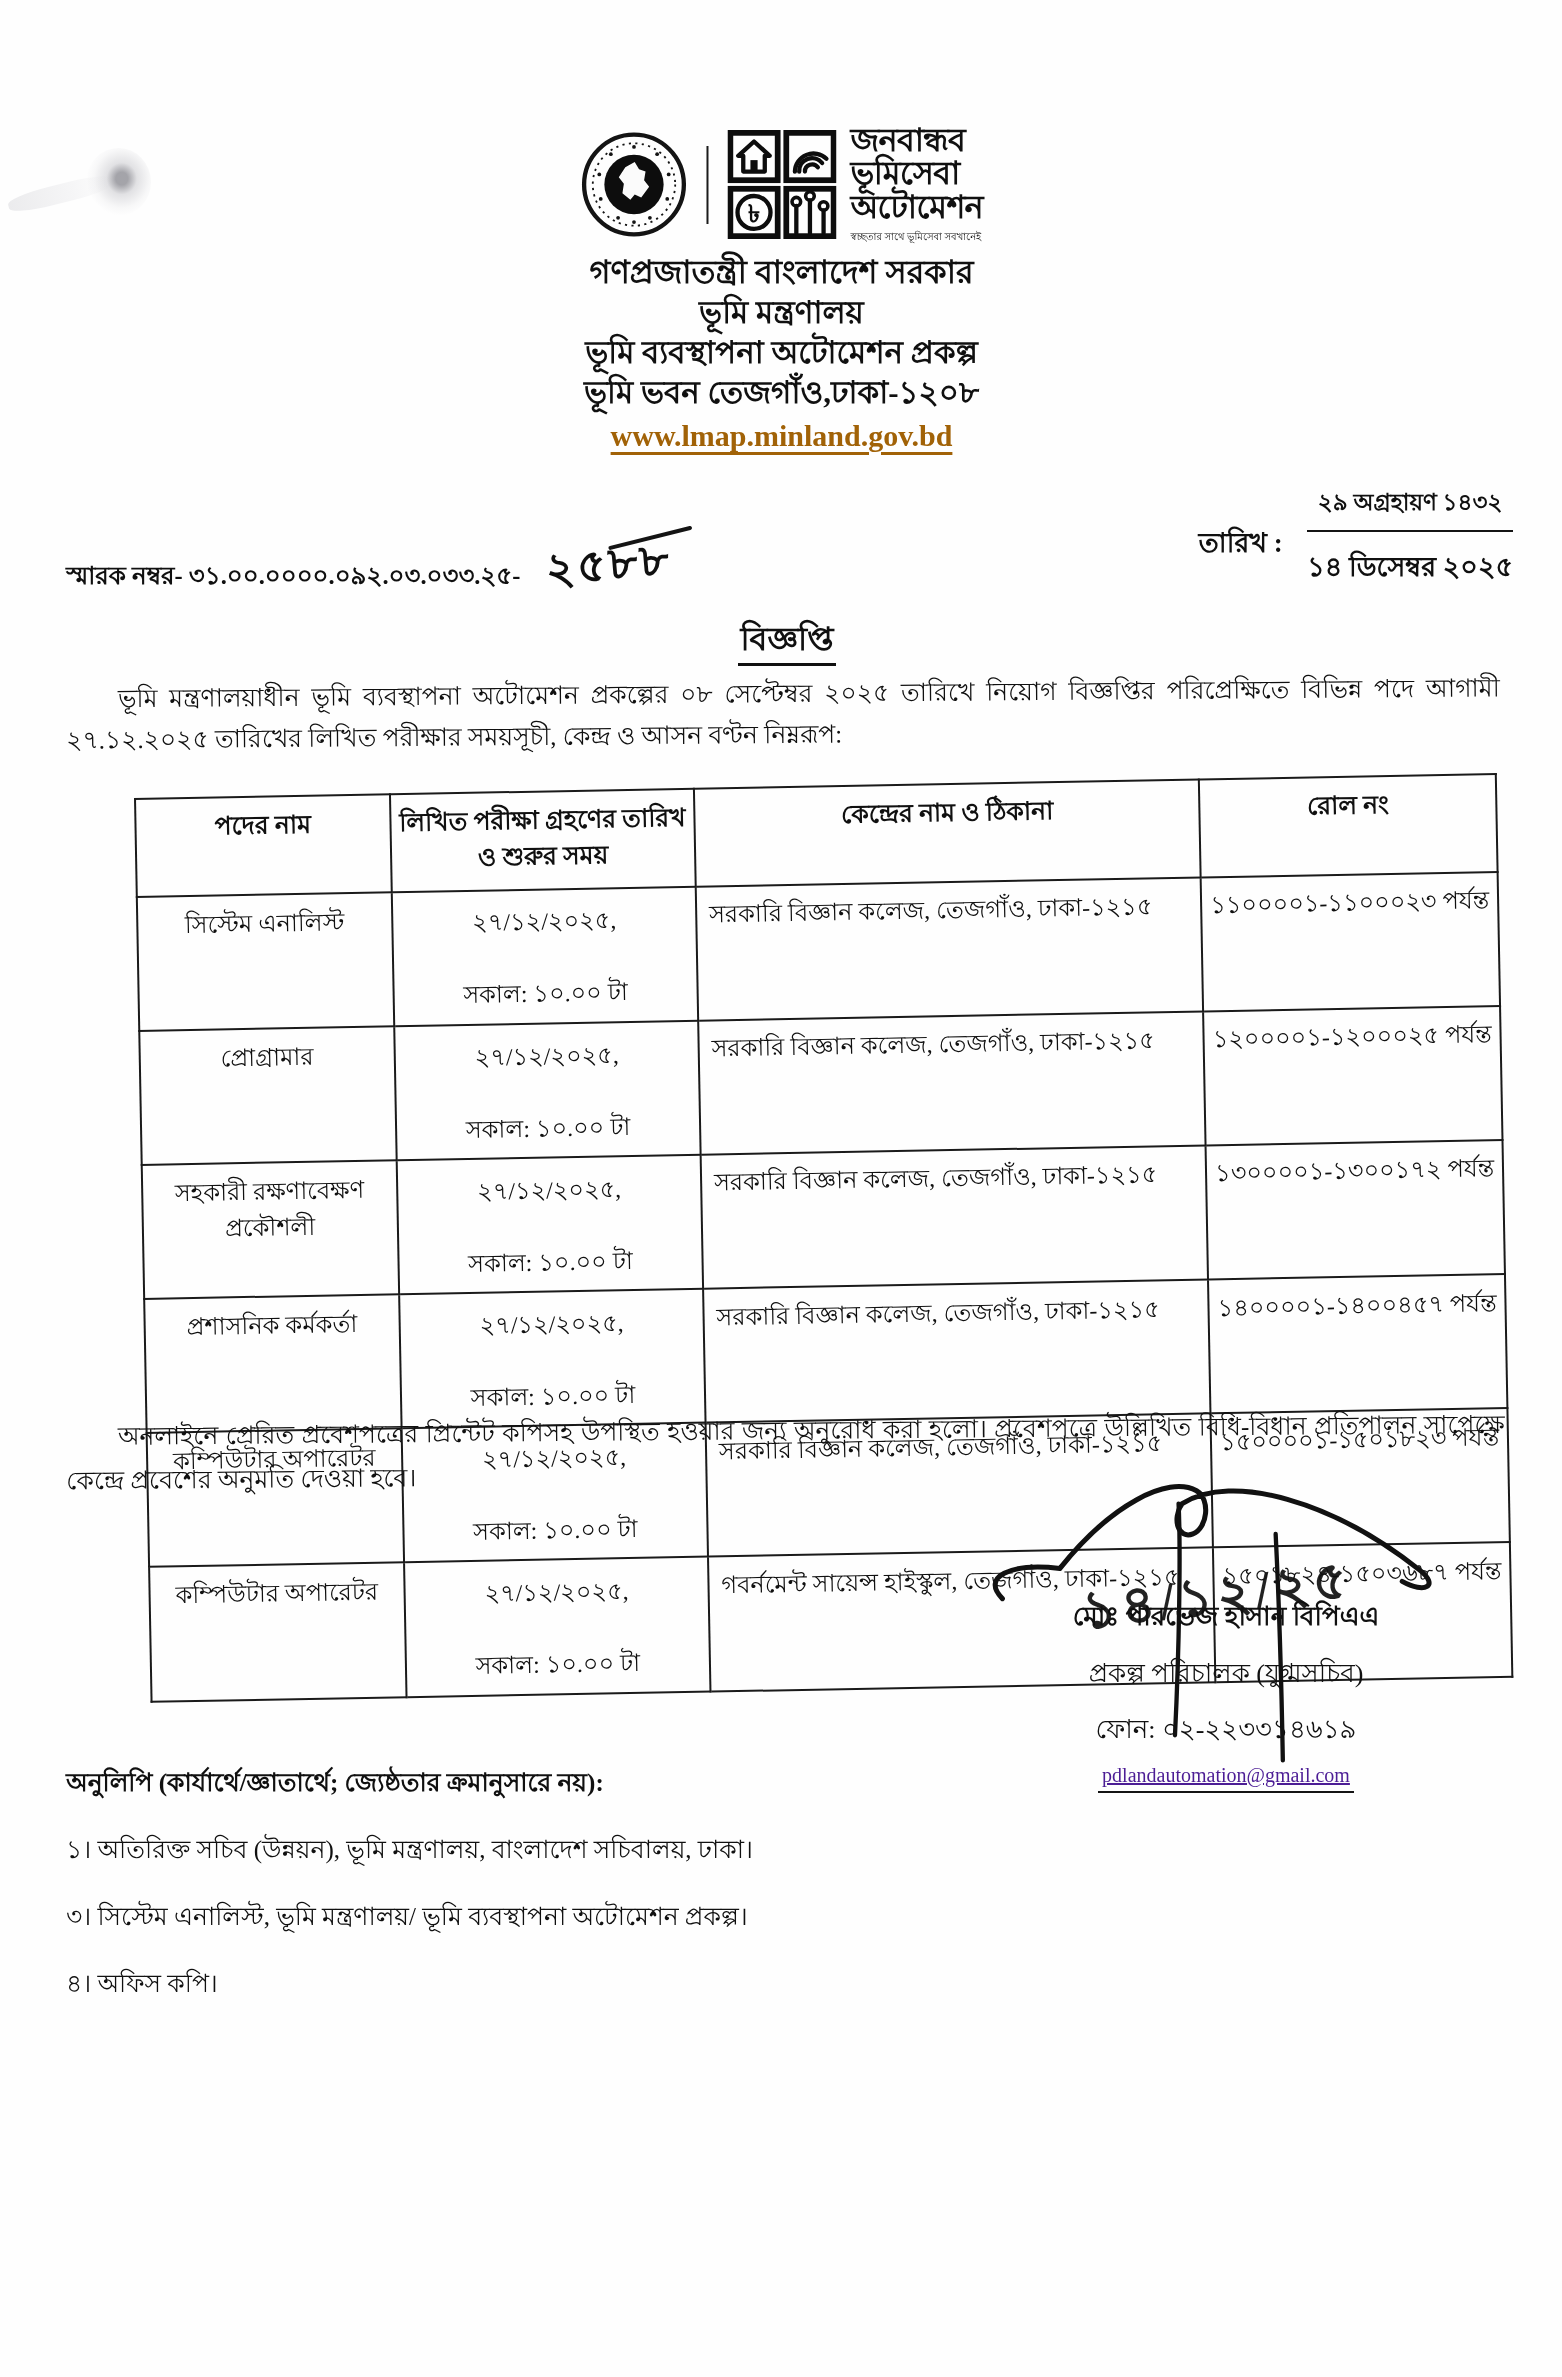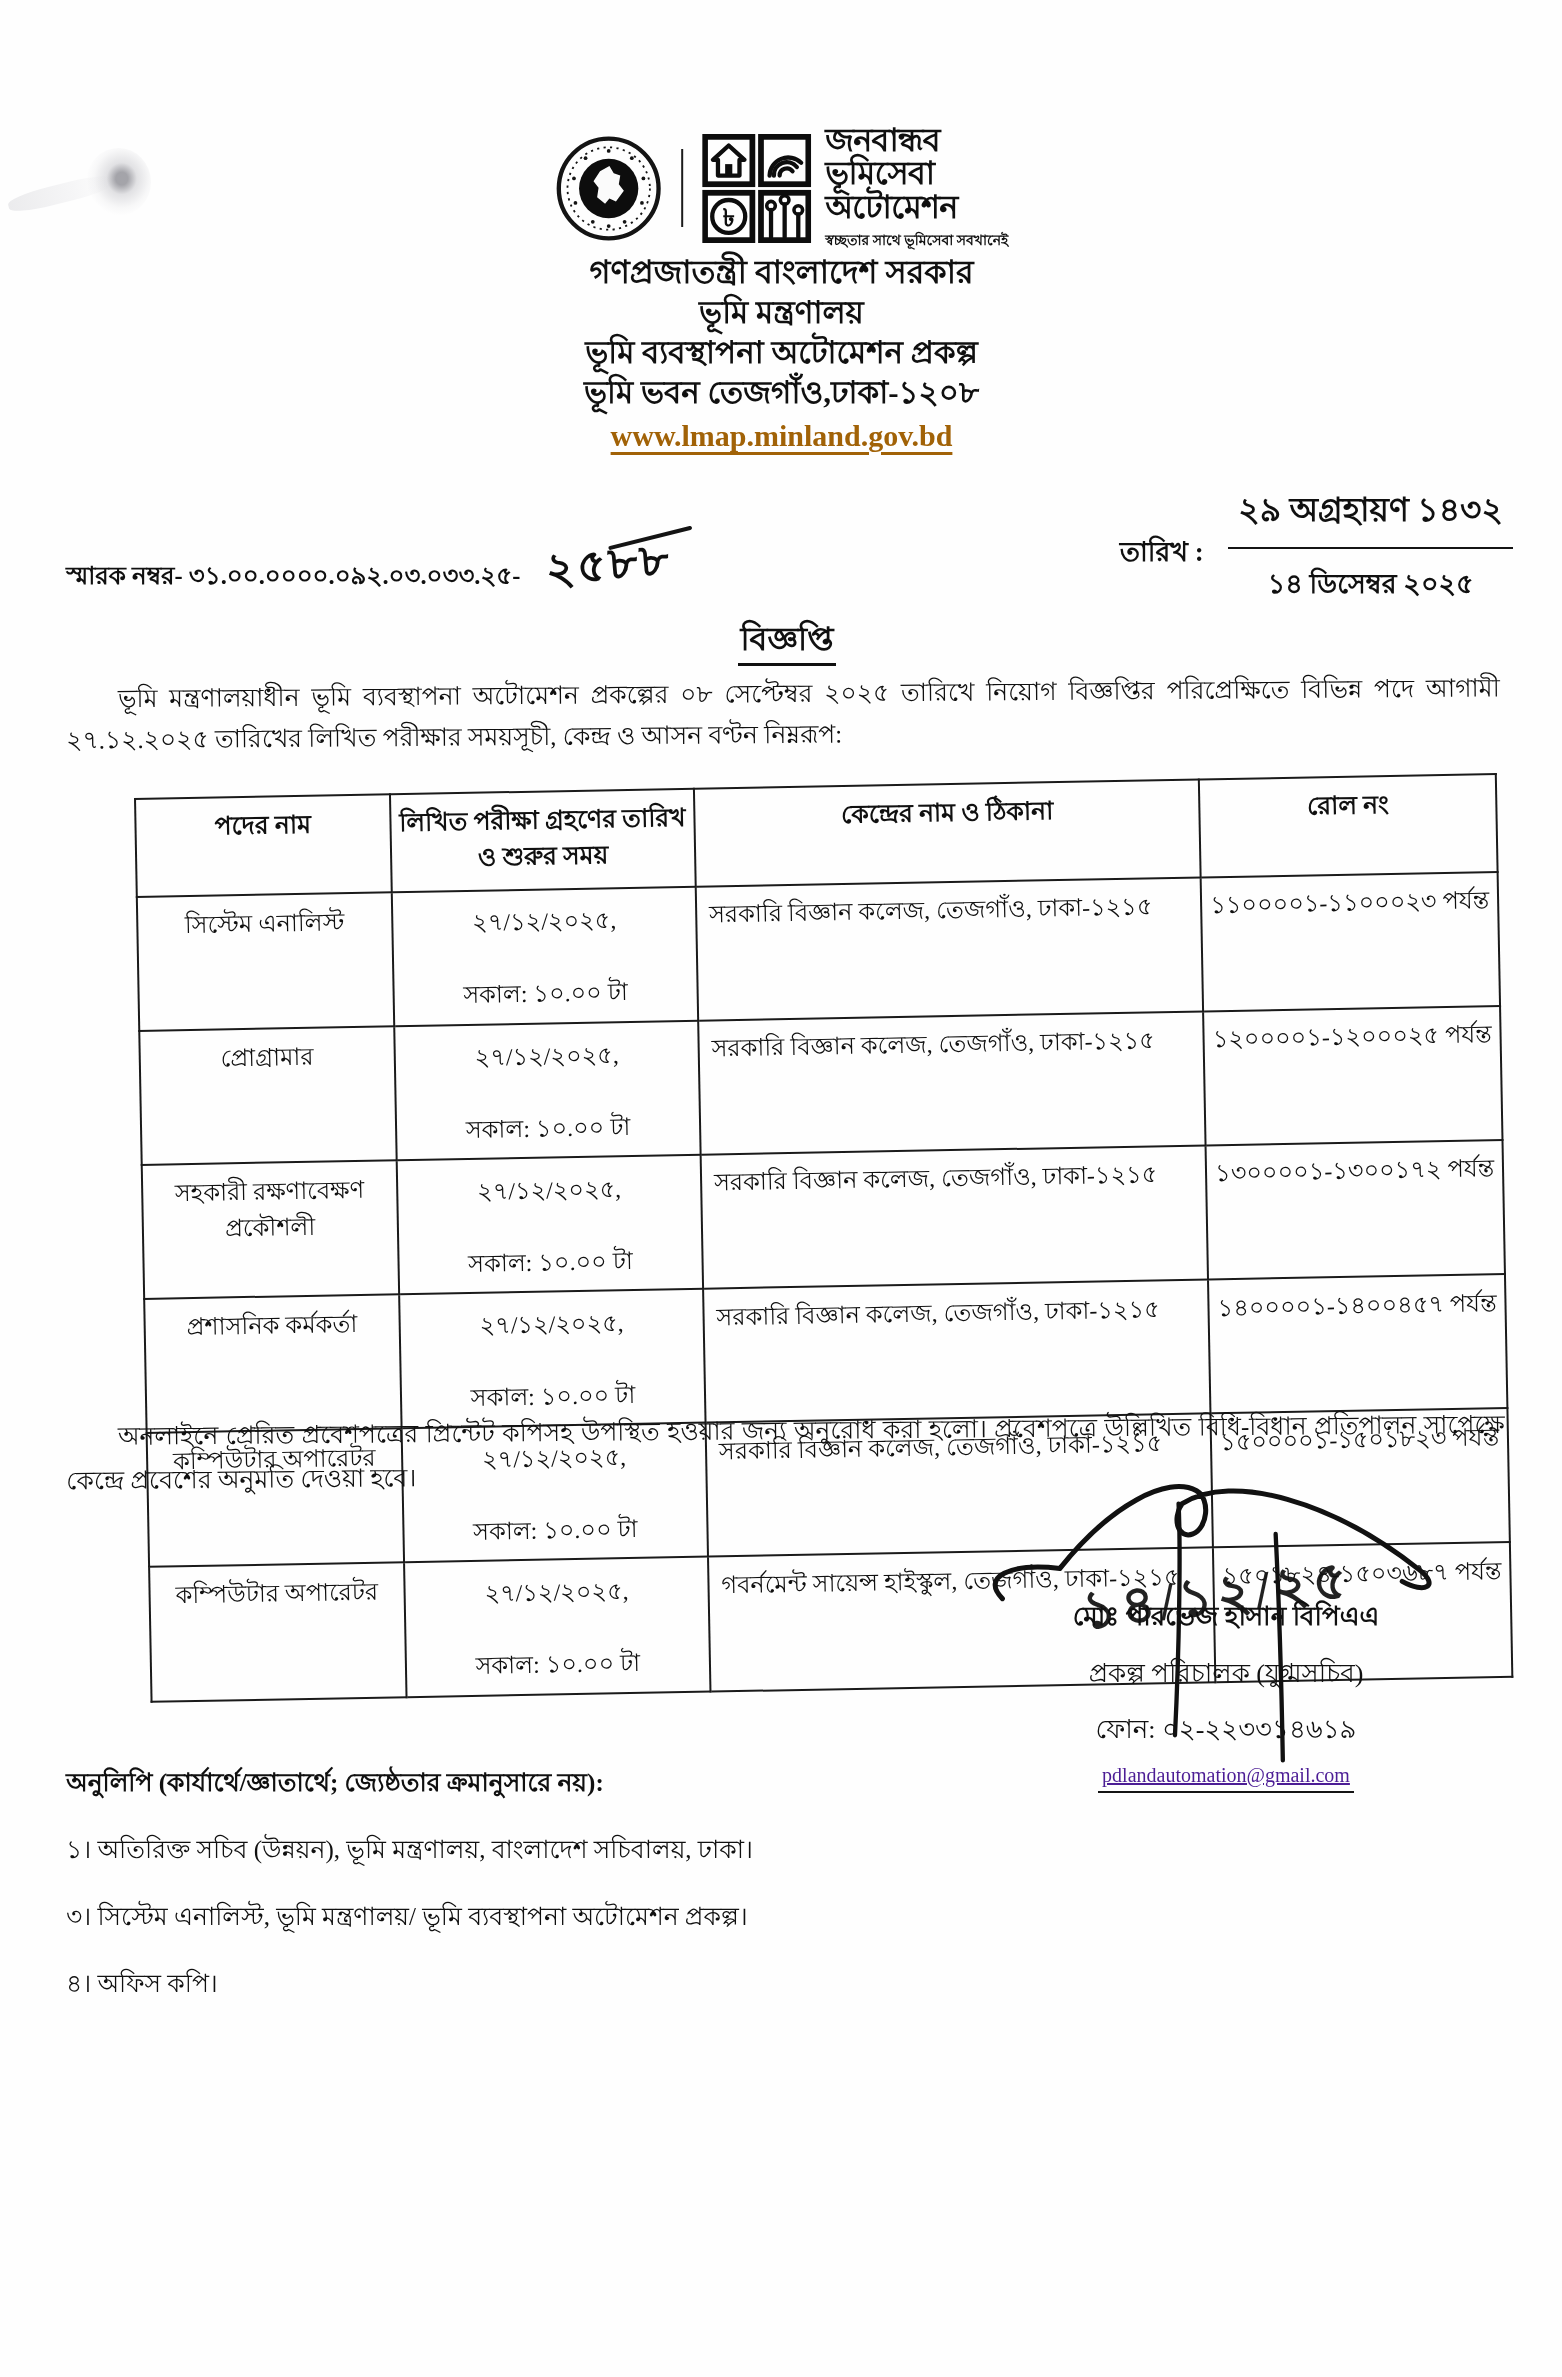--- a/index.html
+++ b/index.html
@@ -22,21 +22,21 @@
   }
 
   
   .logo-row { position:absolute; top:124px; left:50%; transform:translateX(-50%);
     display:flex; align-items:center; }
   .seal { width:107px; height:107px; }
   .logo-divider { width:2.2px; height:78px; background:#1b1b1b; margin:0 19px; }
   .grid-logo { width:109px; height:109px; }
   .brand { margin-left:14.4px; }
   .brand-line { font-size:32px; font-weight:bold; line-height:1.04; letter-spacing:-0.7px; }
-  .brand-tagline { font-size:14px; font-weight:bold; margin-top:5px; letter-spacing:0; }
+  .brand-tagline { font-size:10px; font-weight:normal; margin-top:5px; letter-spacing:0; }
 
   
   .org-block { position:absolute; top:251px; left:0; width:100%; text-align:center; }
   .org-line  { font-weight:bold; }
   .org-line.l0 { font-size:32px; line-height:42px; }
   .org-line.l1 { font-size:31px; line-height:40px; }
   .org-line.l2 { font-size:31px; line-height:40px; }
   .org-line.l3 { font-size:31px; line-height:40px; }
   .org-line.l4 { font-size:31px; line-height:40px; }
   .website { display:inline-block; margin-top:2.9px; font-size:30px; line-height:39px; font-weight:bold;
@@ -45,21 +45,21 @@
   
   .memo-row { position:absolute; left:66px; top:534px; font-size:24.5px; font-weight:600; white-space:nowrap; }
   .memo-hand { display:inline-block; font-size:45px; font-weight:bold; margin-left:19px;
     transform:rotate(-5deg) translateY(-4.3px); letter-spacing:2.2px; position:relative; }
   .memo-hand::after { content:""; position:absolute; right:-24.5px; top:10px; width:86px; height:4.3px;
     background:#141414; transform:rotate(-9deg); border-radius:2.2px; }
 
   .date-block { position:absolute; right:50px; top:484px; display:flex; align-items:center; }
   .date-label { font-size:27px; font-weight:600; margin-right:24.5px; transform:translateY(7.2px);margin-left:17px; }
   .date-frac { text-align:center; }
-  .date-top { display:block; font-size:33px; font-weight:600; padding:0 10px 7.2px 10px;
+  .date-top { display:block; font-size:23px; font-weight:600; padding:0 10px 7.2px 10px;
     border-bottom:2.9px solid #141414; }
   .date-bottom { display:block; font-size:27px; font-weight:600; padding-top:14px; }
 
   
   .doc-title { position:absolute; top:614px; left:0; width:100%; text-align:center;
     font-size:32px; font-weight:bold;padding-left:11px; }
   .doc-title span { border-bottom:3.6px solid #101010; padding:0 2.9px 5.8px 2.9px; }
   .intro { position:absolute; top:674px; left:66px; right:63px; font-size:25px; font-weight:500;
     line-height:1.62; text-align:justify; text-indent:52px; transform:rotate(-0.45deg); }
 

